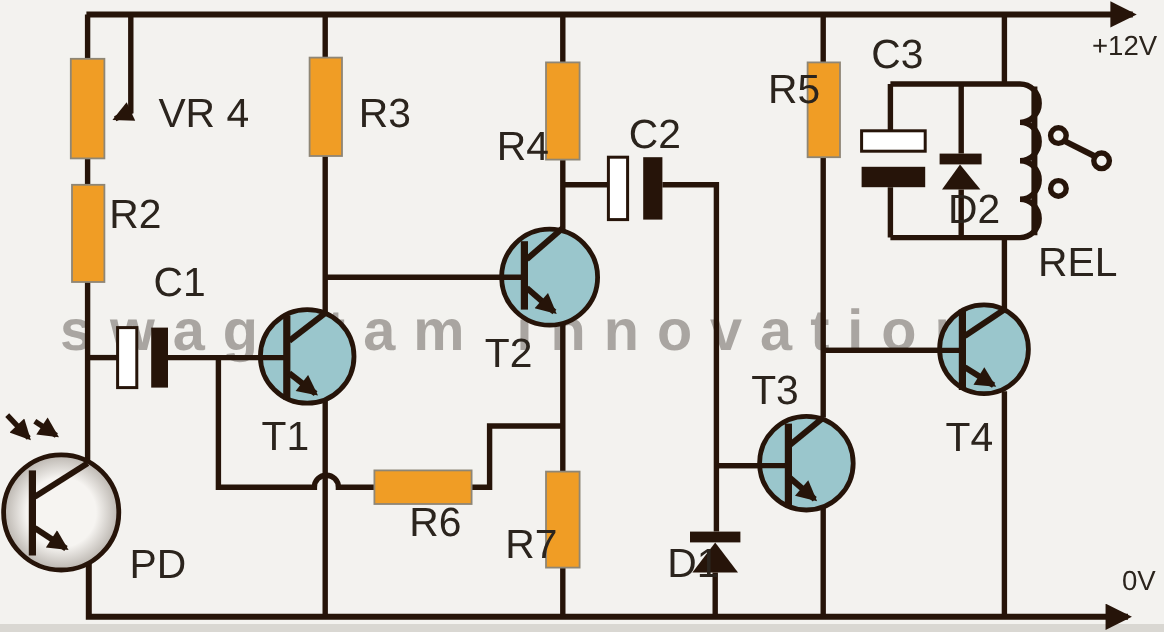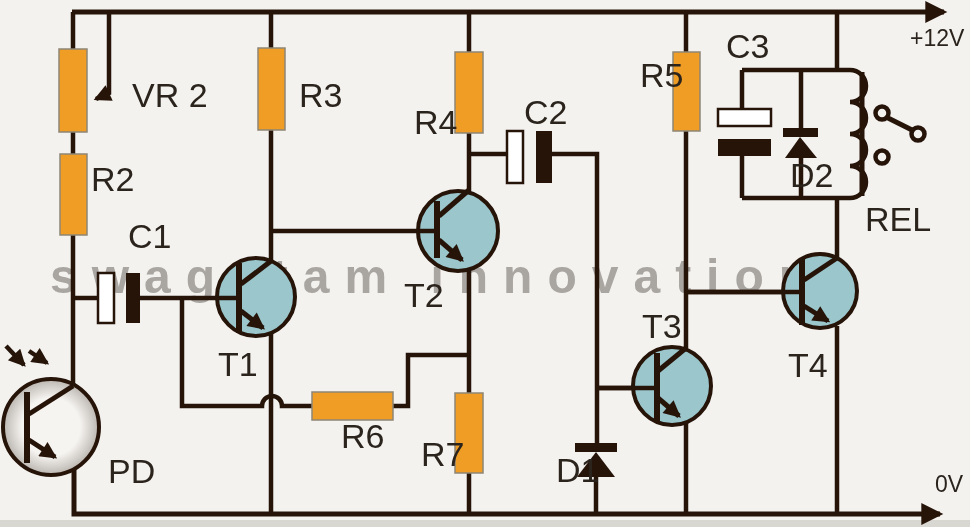--- a/index.html
+++ b/index.html
@@ -169,31 +169,31 @@
     <g>
       <circle class="pdc" cx="51" cy="427" r="48"></circle>
       <path class="w6" d="M27 392 V463"></path>
       <path class="w5" d="M73 386 L29 414"></path>
       <path class="w5" d="M29 440 L55 457" marker-end="url(#ahs)"></path>
       <path class="w" d="M6 346 L24 365" marker-end="url(#ahs)"></path>
       <path class="w" d="M29 351 L47 363" marker-end="url(#ahs)"></path>
     </g>
   </svg>
 
-  <div class="lbl" style="left:132px;top:78px">VR 2</div>
+  <div class="lbl" style="left:132px;top:78px">VR 4</div>
   <div class="lbl" style="left:91px;top:162px">R2</div>
   <div class="lbl" style="left:299px;top:78px">R3</div>
   <div class="lbl" style="left:128px;top:219px">C1</div>
   <div class="lbl" style="left:414px;top:105px">R4</div>
   <div class="lbl" style="left:524px;top:95px">C2</div>
   <div class="lbl" style="left:640px;top:58px">R5</div>
   <div class="lbl" style="left:726px;top:29px">C3</div>
   <div class="lbl" style="left:218px;top:347px">T1</div>
   <div class="lbl" style="left:404px;top:278px">T2</div>
-  <div class="lbl" style="left:642px;top:309px">T3</div>
+  <div class="lbl" style="left:626px;top:309px">T3</div>
   <div class="lbl" style="left:788px;top:348px">T4</div>
   <div class="lbl" style="left:341px;top:419px">R6</div>
   <div class="lbl" style="left:421px;top:437px">R7</div>
   <div class="lbl" style="left:556px;top:453px">D1</div>
   <div class="lbl" style="left:790px;top:158px">D2</div>
   <div class="lbl" style="left:865px;top:202px">REL</div>
   <div class="lbl" style="left:108px;top:454px">PD</div>
   <div class="lbl small" style="left:910px;top:27px">+12V</div>
   <div class="lbl small" style="left:935px;top:473px">0V</div>
 

